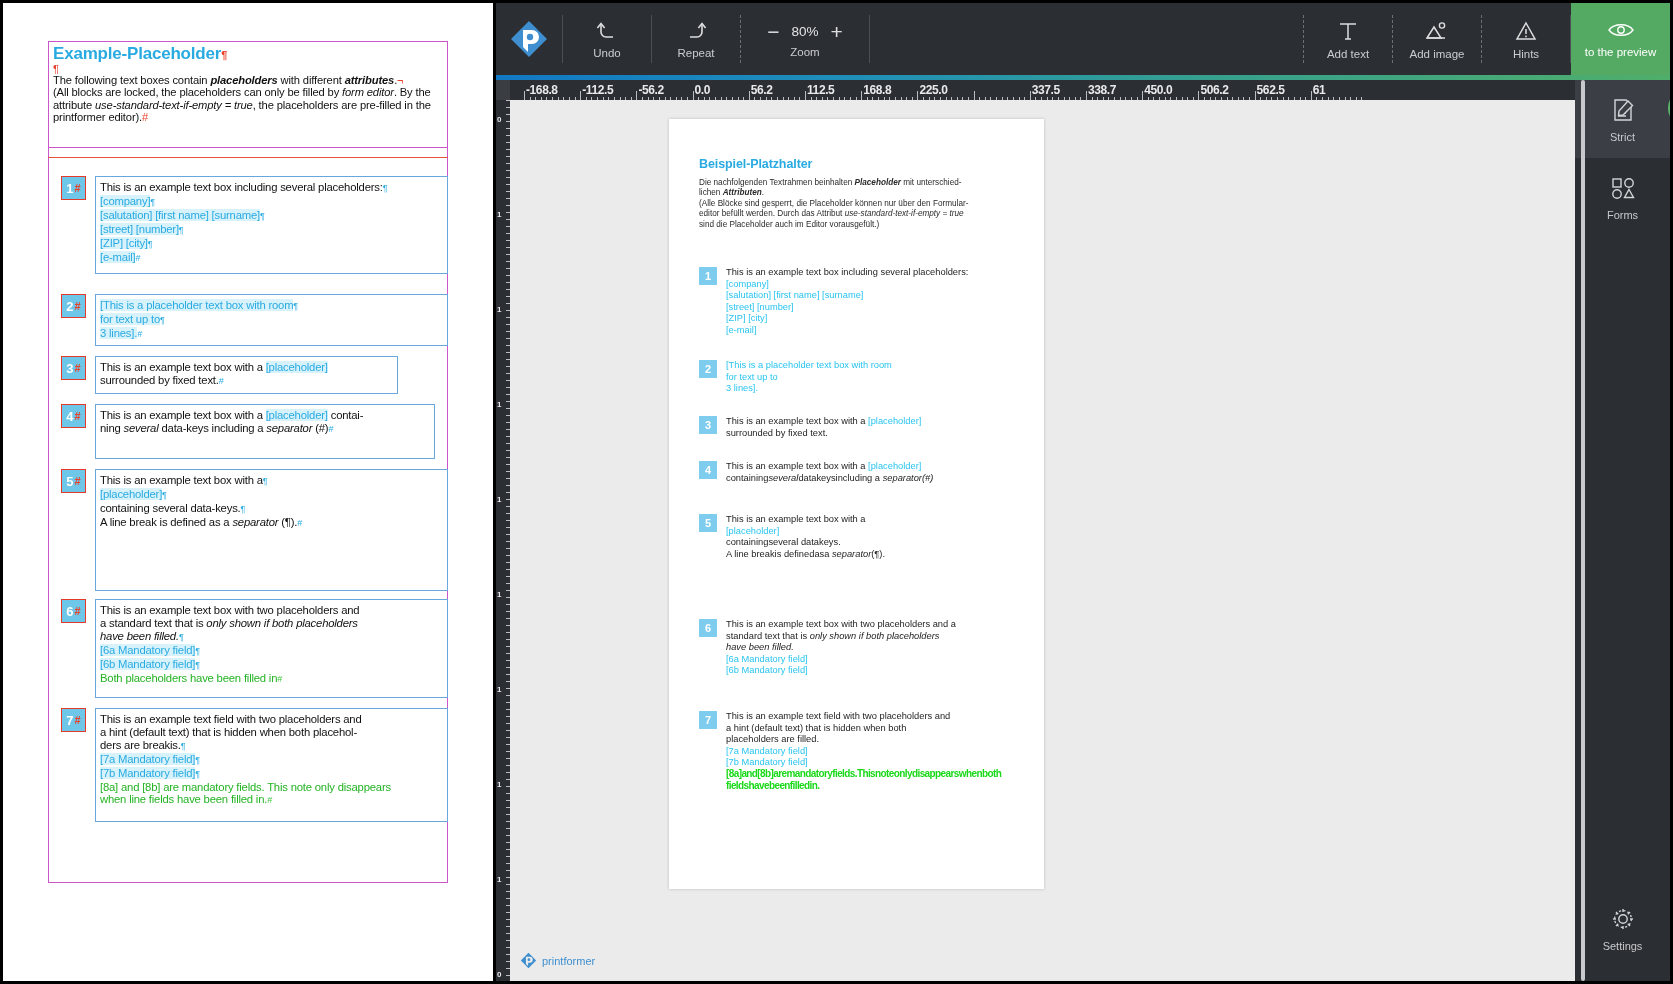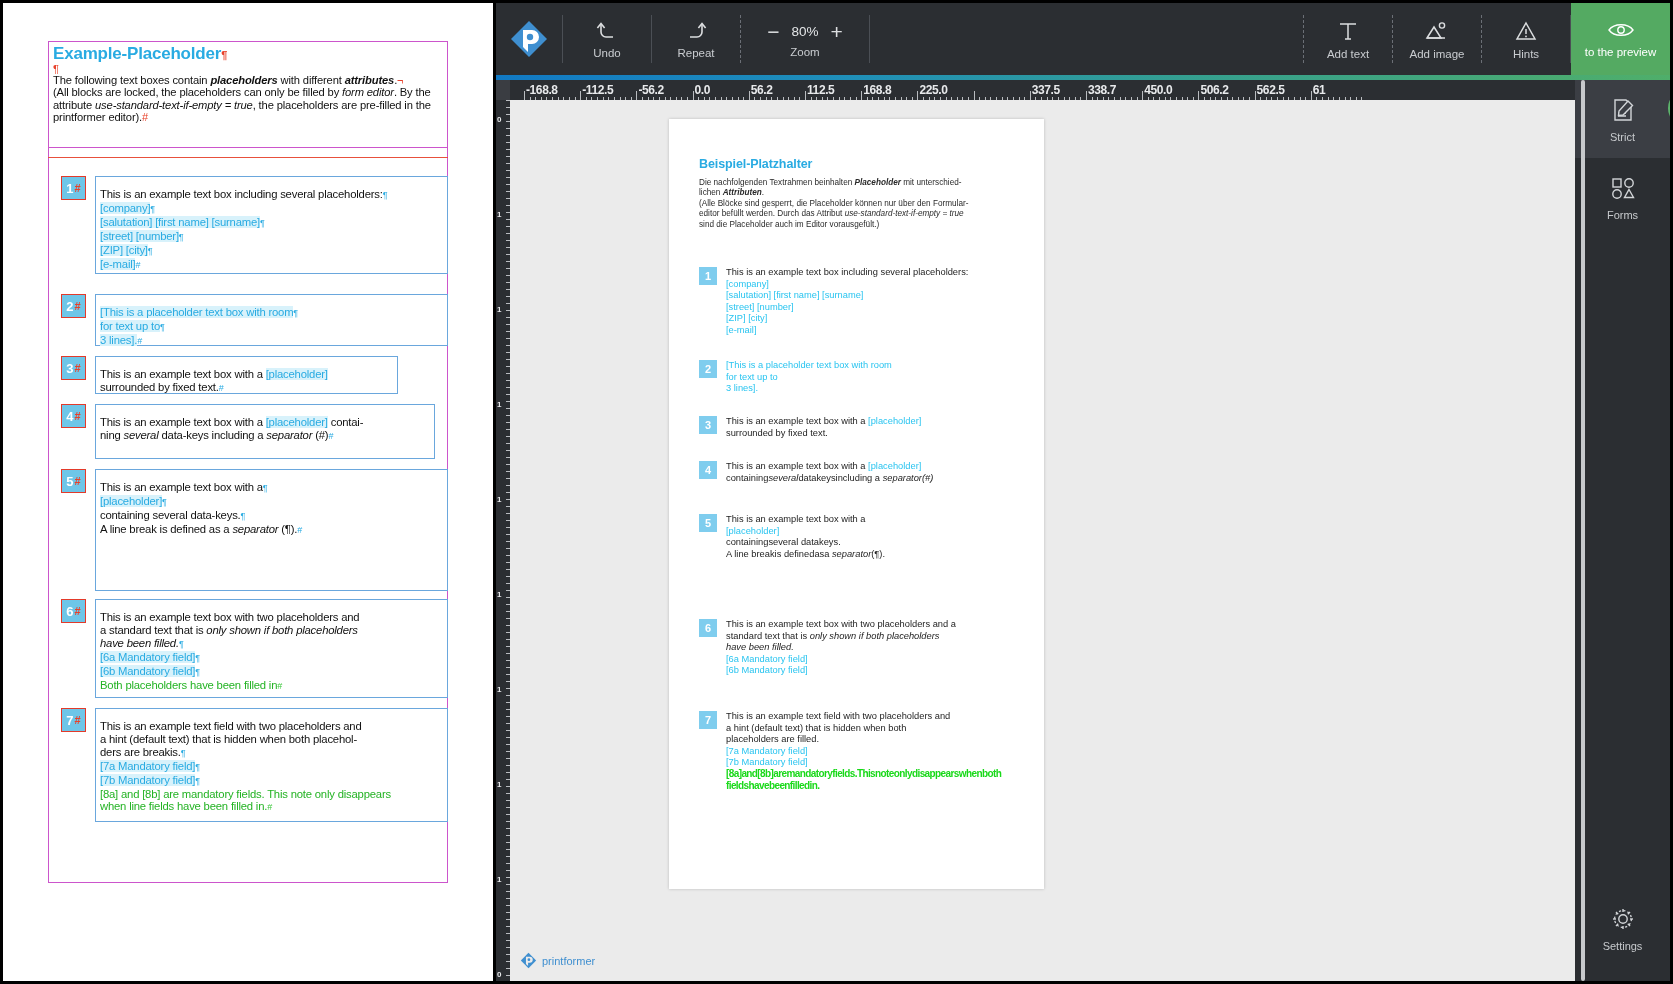--- a/index.html
+++ b/index.html
@@ -25,21 +25,21 @@
   .hdr-body { color:#111; font-size:11.2px; line-height:12.4px; margin-top:1px;
               letter-spacing:-0.15px; }
   .hdr-rule { position:absolute; left:33px; top:146px; width:400px; height:1px;
               background:#e8503c; }
 
   .box-row { position:absolute; }
   .marker { position:absolute; width:25px; height:24px; background:#6ec6e8;
             border:1.6px solid #e33a2a; color:#fff; font-weight:bold; font-size:13px;
             display:flex; align-items:center; justify-content:center; letter-spacing:0; }
   .marker .hash { color:#e8412a; font-size:11px; margin-left:1px; }
-  .tbox { position:absolute; border:1px solid #6aa7dd; padding:11px 4px;
+  .tbox { position:absolute; border:1px solid #6aa7dd; padding:4px 4px;
           color:#111; font-size:11.3px; line-height:12.9px; letter-spacing:-0.2px; }
   .ph { color:#29abe2; background:#d8f2fb; }
   .grn { color:#24b324; }
   .pil { color:#29abe2; font-size:9px; }
   .pilg { color:#3ec93e; font-size:9px; }
   .it { font-style:italic; }
   .bi { font-style:italic; font-weight:bold; }
 
   
   .app { position:relative; width:1177px; height:984px; background:#2c2f33;

